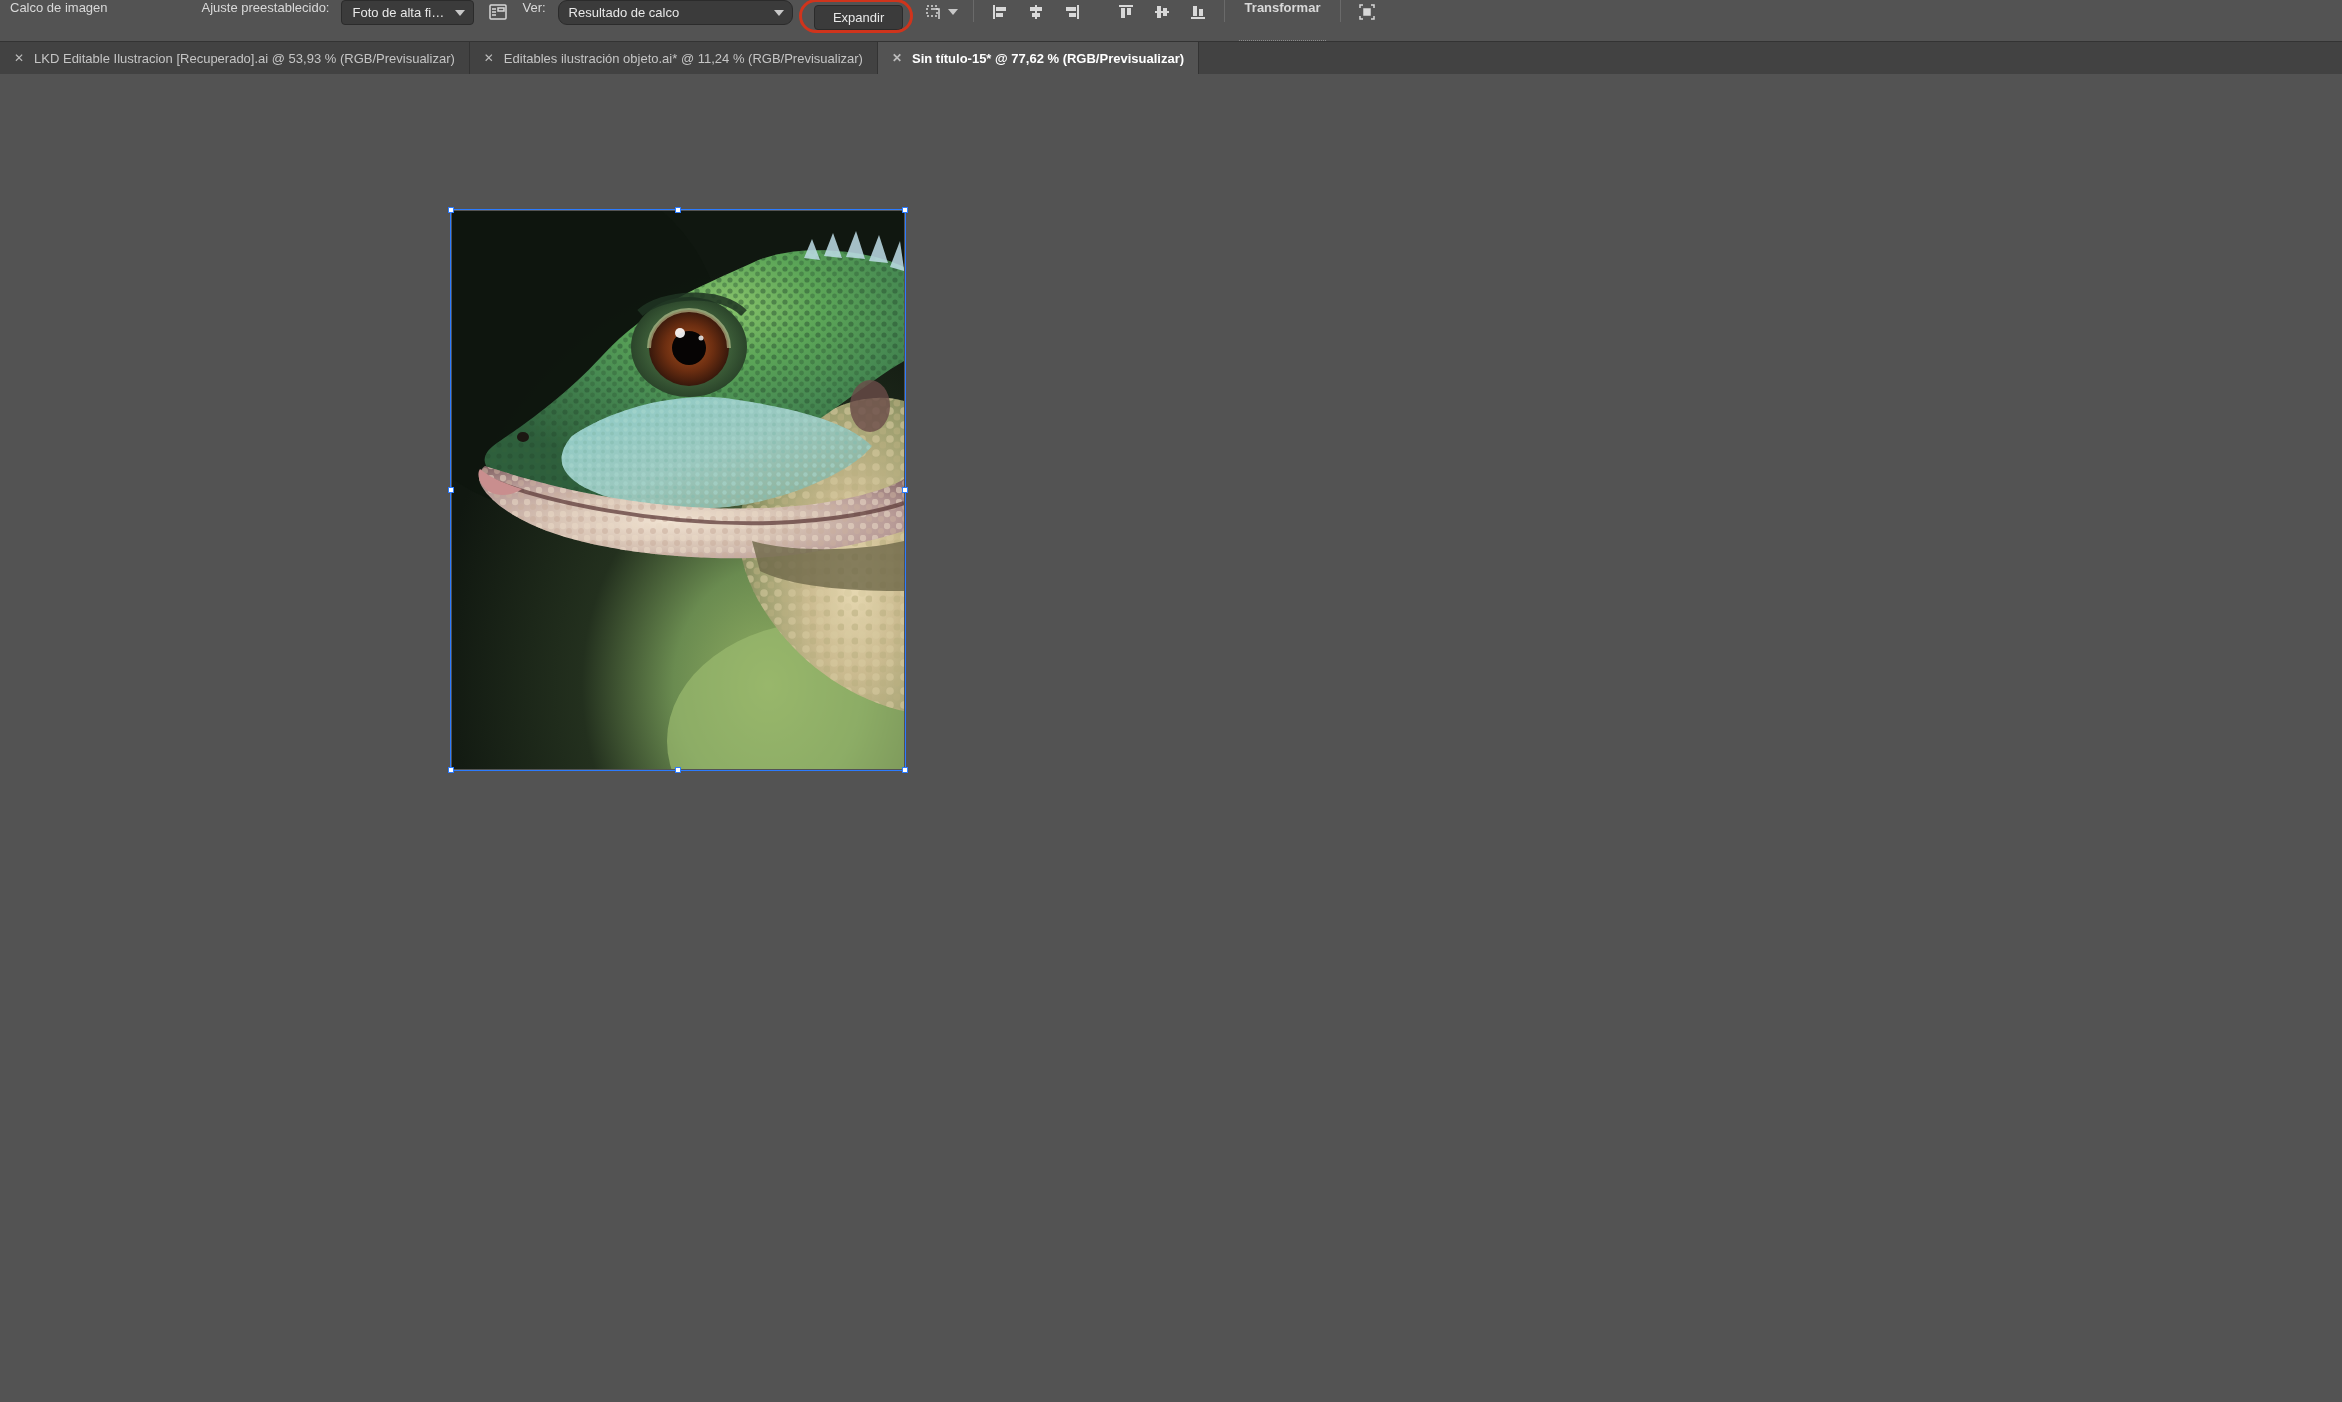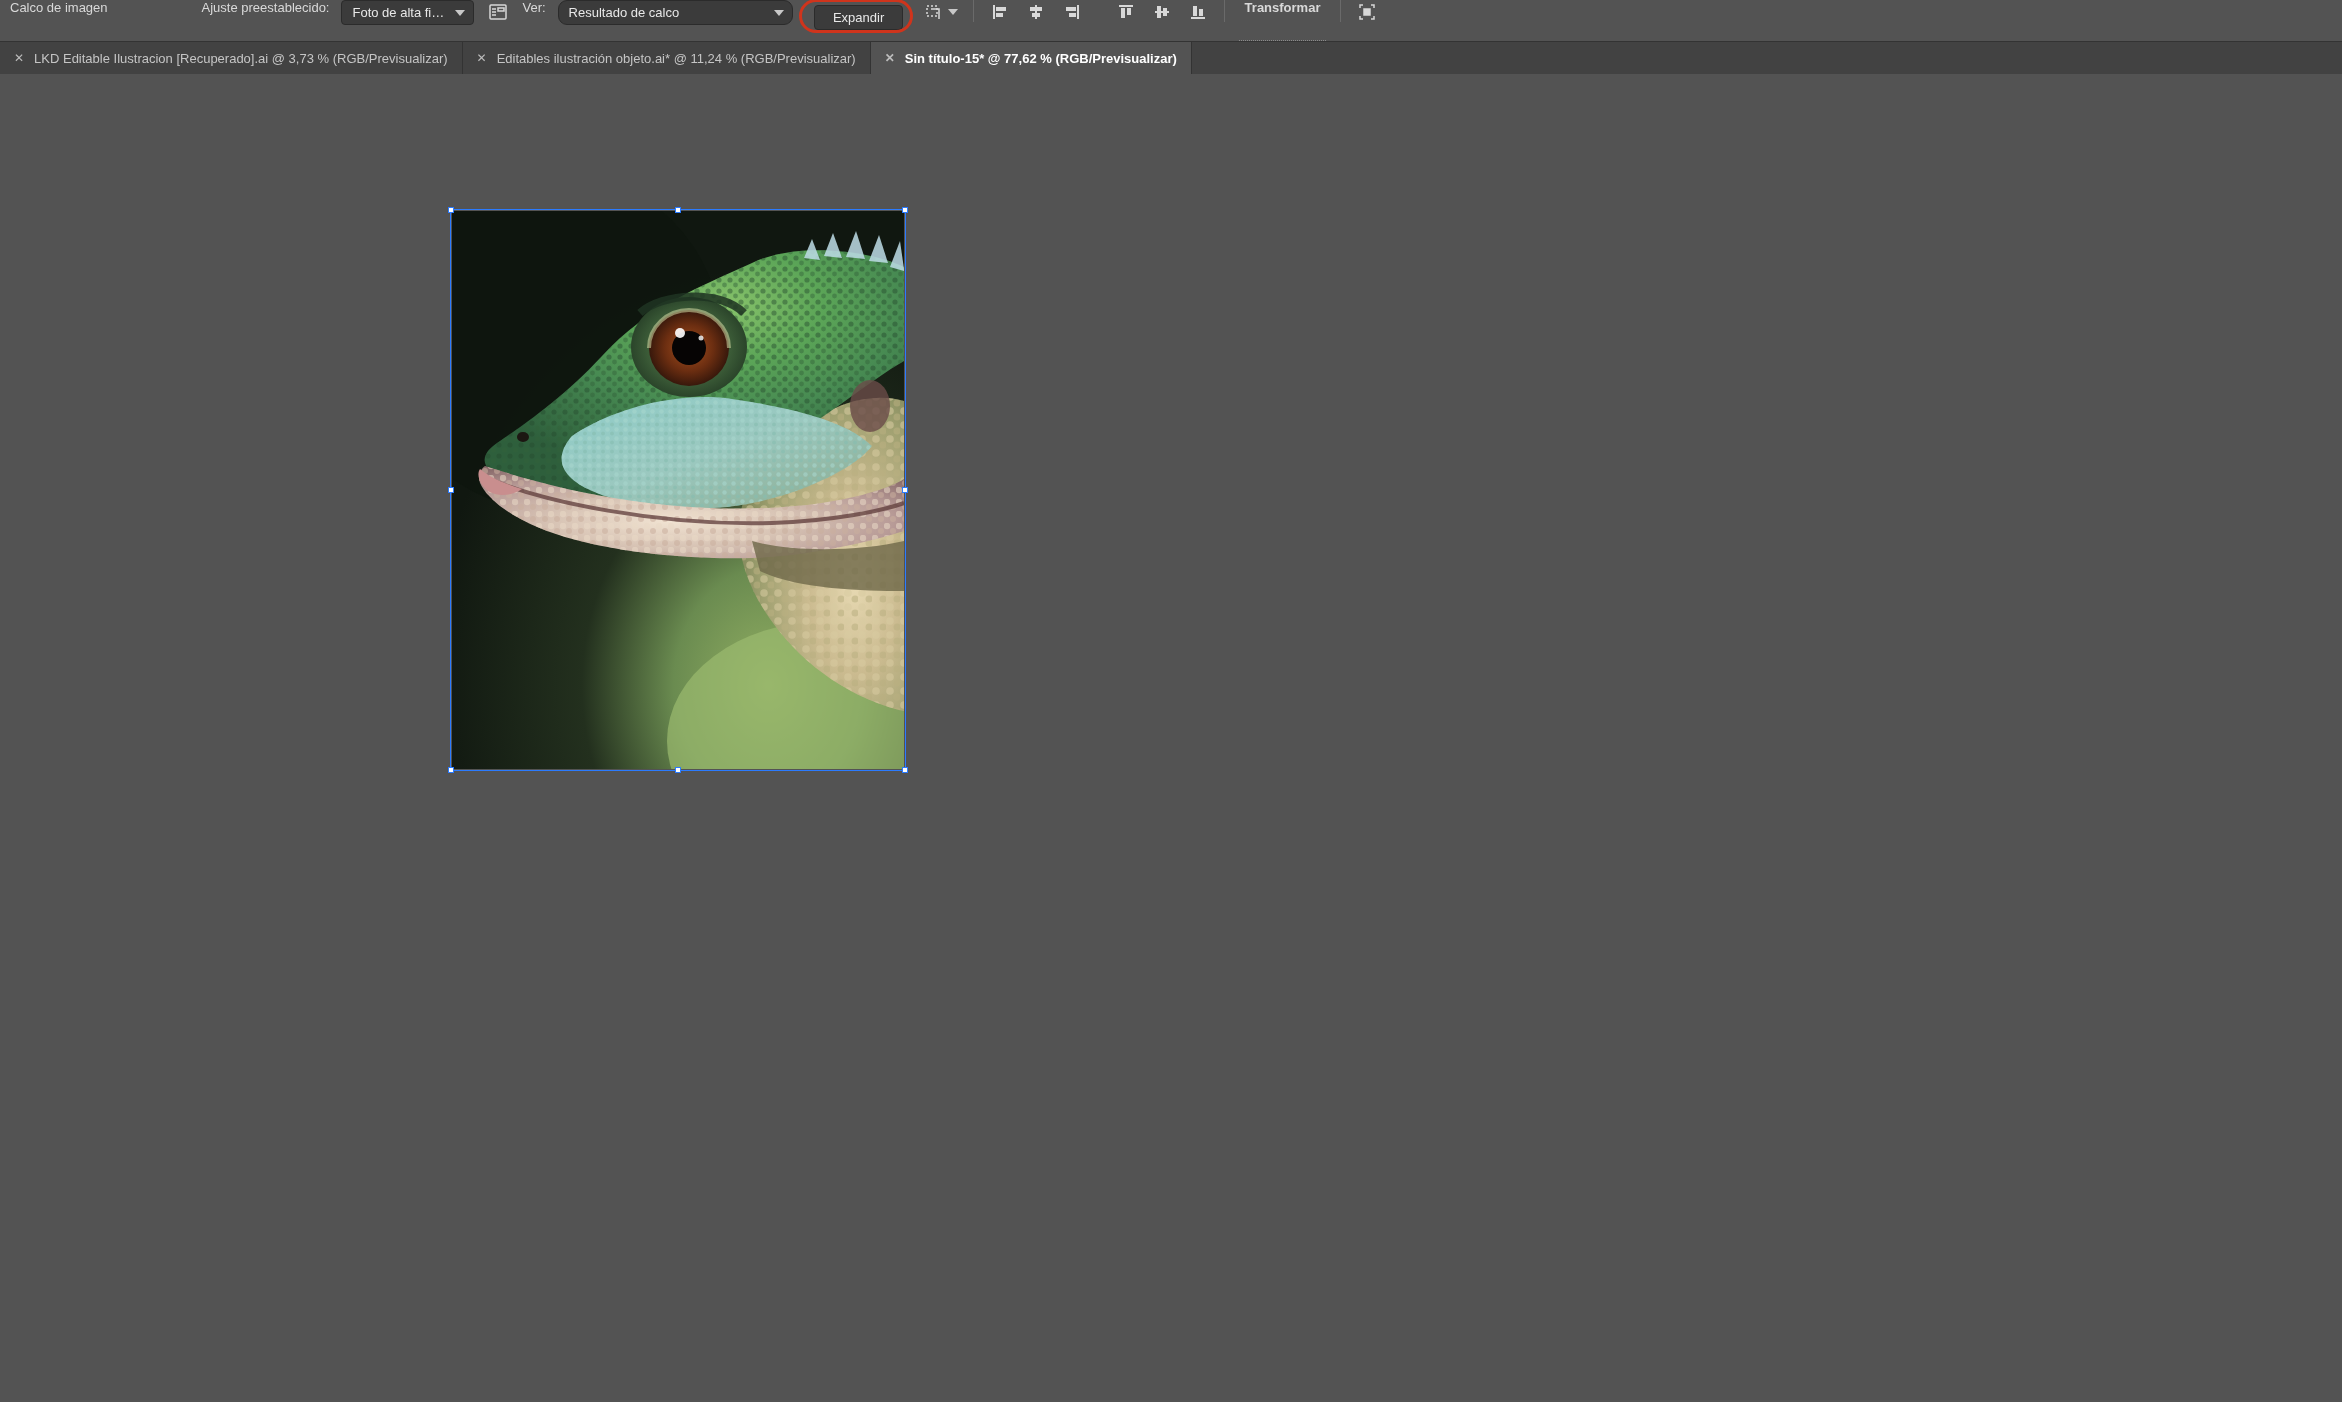--- a/index.html
+++ b/index.html
@@ -290,21 +290,21 @@
       <path d="M16 13 L16 16 L13 16"></path>
       <path d="M5 16 L2 16 L2 13"></path>
       <rect x="6" y="6" width="6" height="6" fill="#d8d8d8"></rect>
     </svg>
   </div>
 </div>
 
 <div class="tabs-bar">
   <div class="tab">
     <span class="close">✕</span>
-    <span>LKD Editable Ilustracion [Recuperado].ai @ 3,73 % (RGB/Previsualizar)</span>
+    <span>LKD Editable Ilustracion [Recuperado].ai @ 53,93 % (RGB/Previsualizar)</span>
   </div>
   <div class="tab">
     <span class="close">✕</span>
     <span>Editables ilustración objeto.ai* @ 11,24 % (RGB/Previsualizar)</span>
   </div>
   <div class="tab active">
     <span class="close">✕</span>
     <span>Sin título-15* @ 77,62 % (RGB/Previsualizar)</span>
   </div>
 </div>

